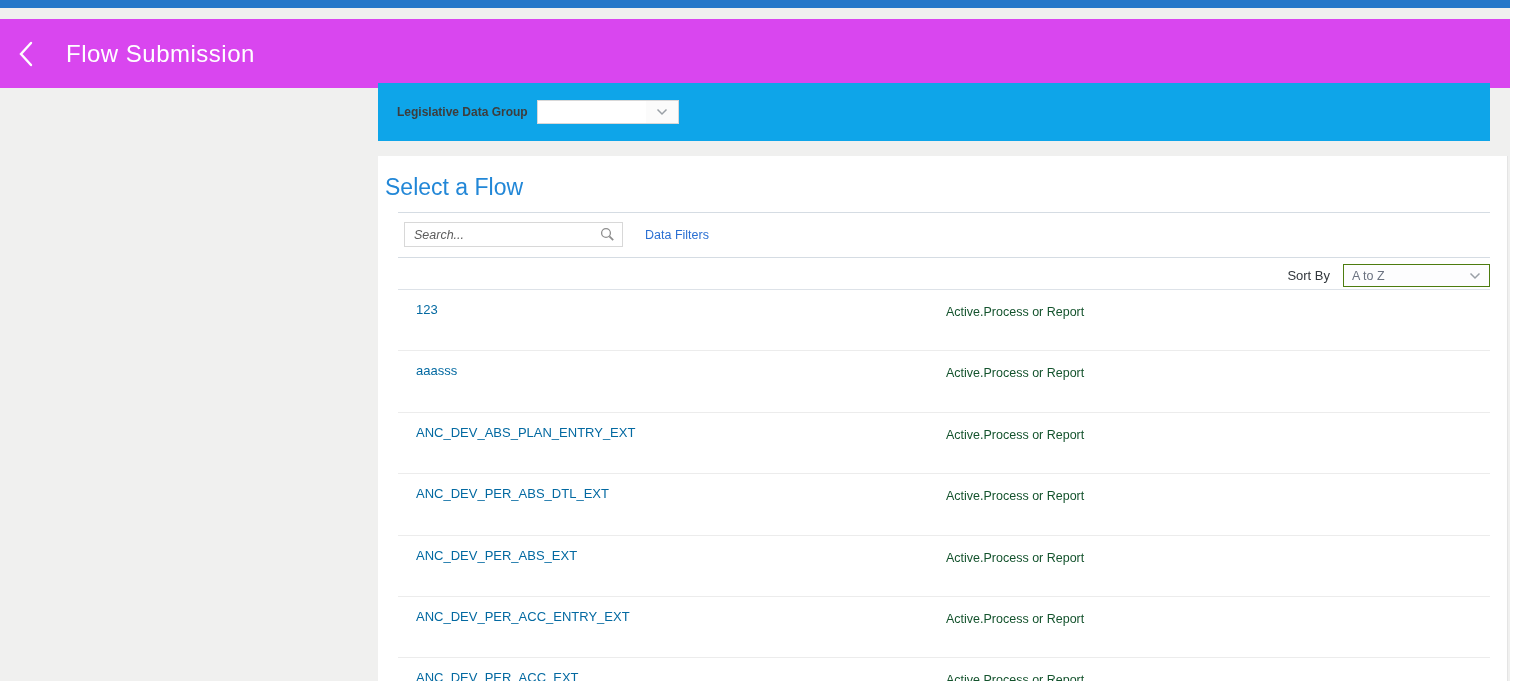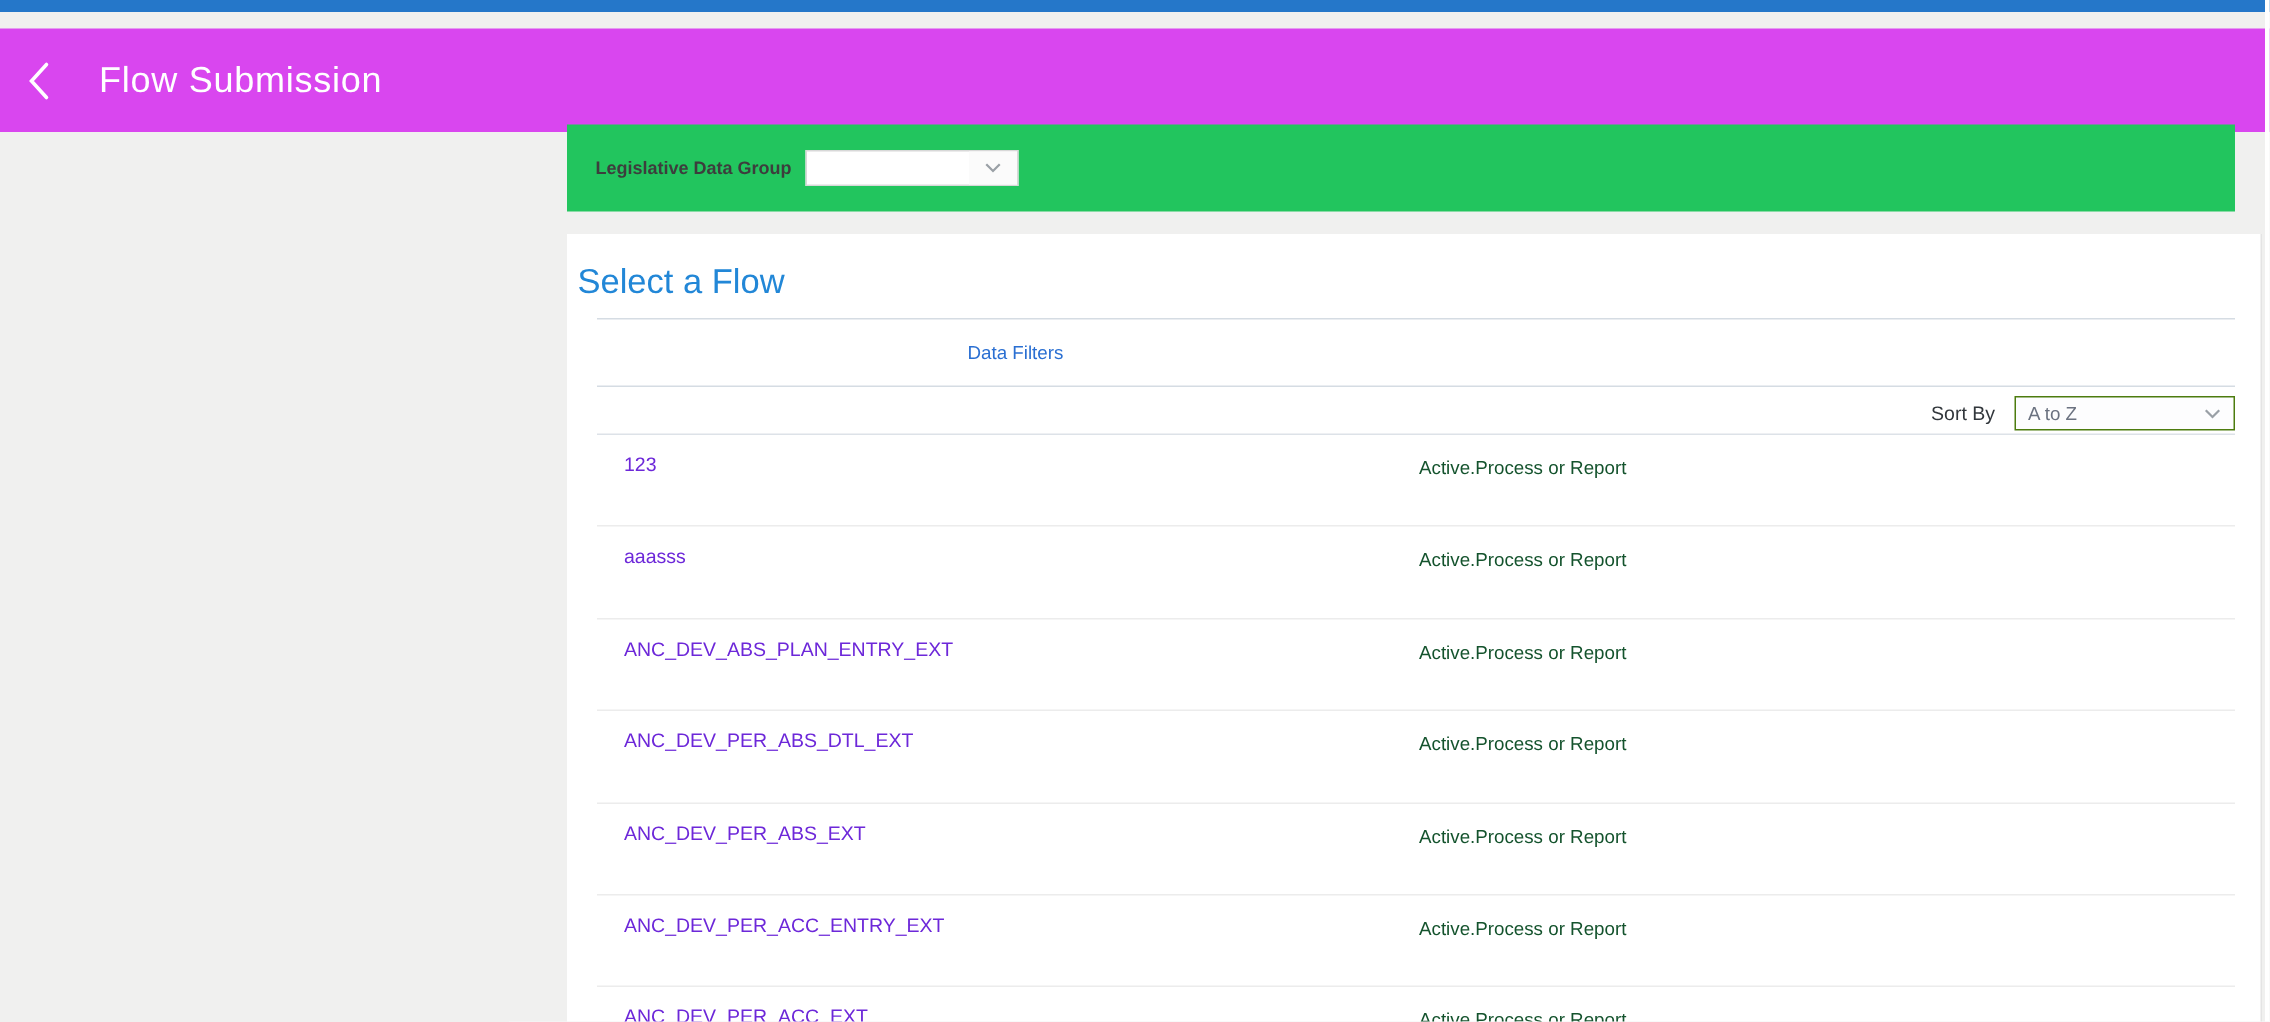--- a/index.html
+++ b/index.html
@@ -32,21 +32,21 @@
     font-size: 24px;
     font-weight: 300;
     letter-spacing: 0.5px;
     margin-left: 28px;
   }
 
   
   .ldg-band {
     position: absolute; left: 378px; top: 83px;
     width: 1112px; height: 58px;
-    background: #22c55e;
+    background: #0ea5e9;
     display: flex; align-items: center;
   }
   .ldg-label {
     margin-left: 19px;
     font-size: 12px;
     font-weight: bold;
     color: #3D3D3D;
   }
   .ldg-select {
     margin-left: 9px;
@@ -148,21 +148,21 @@
   .flow-row {
     height: 61.4px;
     border-bottom: 1px solid #ECECEC;
     padding: 12px 0 0 18px;
     display: grid;
     grid-template-columns: 530px auto;
     align-items: start;
   }
   .flow-name {
     font-size: 13px;
-    color: #6d28d9;
+    color: #0369a1;
     text-decoration: none;
     cursor: pointer;
     justify-self: start;
   }
   .flow-status {
     font-size: 12.5px;
     color: #14532d;
     margin-top: 3px;
     justify-self: start;
   }
@@ -198,20 +198,31 @@
         <polyline points="1.5,1.5 6,6 10.5,1.5" fill="none" stroke="#9AA0A6" stroke-width="1.5"></polyline>
       </svg>
     </span>
   </div>
 </section>
 
 <section class="panel">
   <h2 class="panel-heading">Select a Flow</h2>
   <div class="rule rule-1"></div>
 
+  <div class="search-box">
+    <input class="search-input" type="text" placeholder="Search..." style="">
+    <button class="search-icon-btn">
+      <span style="display:flex;">
+        <svg width="15" height="15" viewBox="0 0 15 15">
+          <circle cx="6" cy="6" r="4.4" fill="none" stroke="#8E8E8E" stroke-width="1.3"></circle>
+          <line x1="9.4" y1="9.4" x2="13.2" y2="13.2" stroke="#8E8E8E" stroke-width="1.8"></line>
+        </svg>
+      </span>
+    </button>
+  </div>
   <a class="show-filters">Data Filters</a>
   <div class="rule rule-2"></div>
 
   <span class="sort-label">Sort By</span>
   <div class="sort-select">
     <span class="sort-value">A to Z</span>
     <span class="chev">
       <svg width="12" height="8" viewBox="0 0 12 8">
         <polyline points="1.5,1.5 6,6 10.5,1.5" fill="none" stroke="#9AA0A6" stroke-width="1.5"></polyline>
       </svg>

